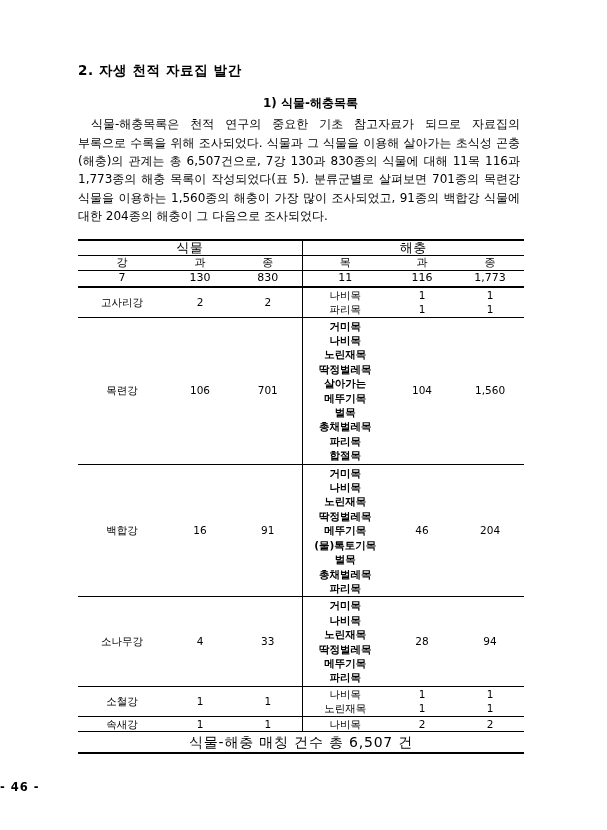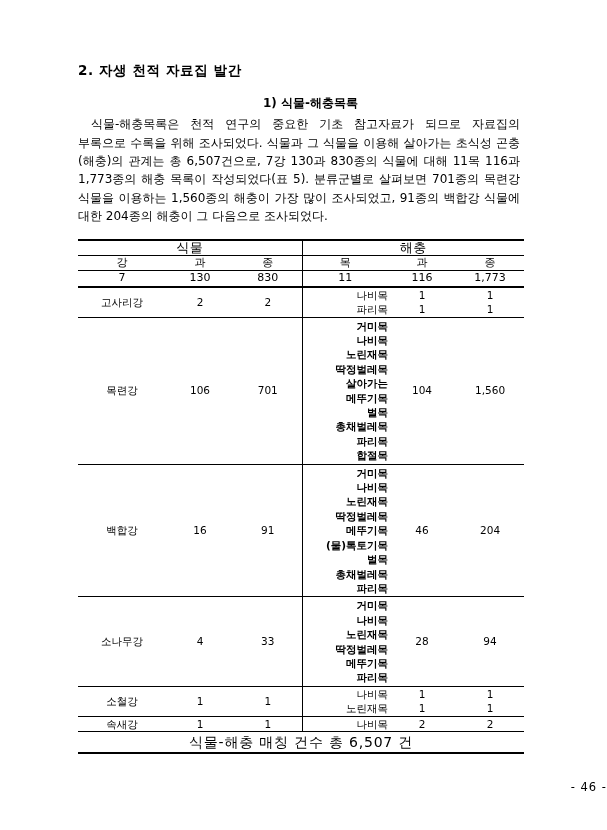--- a/index.html
+++ b/index.html
@@ -115,21 +115,21 @@
     padding: 2px 0 2px 0;
     border-bottom: 2.2px solid #000;
   }
   .tot td.sep-left { border-left: 1.1px solid #000; }
 
   
   tr.data td {
     font-size: 10.5px;
     padding: 0;
   }
-  tr.data td.sep-left { border-left: 1.1px solid #000; text-align: right; }
+  tr.data td.sep-left { border-left: 1.1px solid #000; }
   tr.data td.band-top { border-top: 1.1px solid #000; }
 
   td.plant-name { font-size: 10.5px; }
   td.num { font-size: 10.5px; }
 
   .order-list {
     display: block;
     padding: 1px 0 1px 0;
     font-weight: bold;
   }
@@ -148,23 +148,24 @@
     border-top: 1.1px solid #000;
     border-bottom: 2.2px solid #000;
   }
 
   
   .pageno {
     position: absolute;
     left: 0;
     right: 0;
     bottom: 36px;
-    text-align: right;
+    text-align: left;
     font-size: 11.5px;
     letter-spacing: 1px;
+    font-weight: bold;
   }
 </style>
 </head>
 <body>
 
 <div class="page">
 
   <h1 class="h-section">2. 자생 천적 자료집 발간</h1>
 
 

